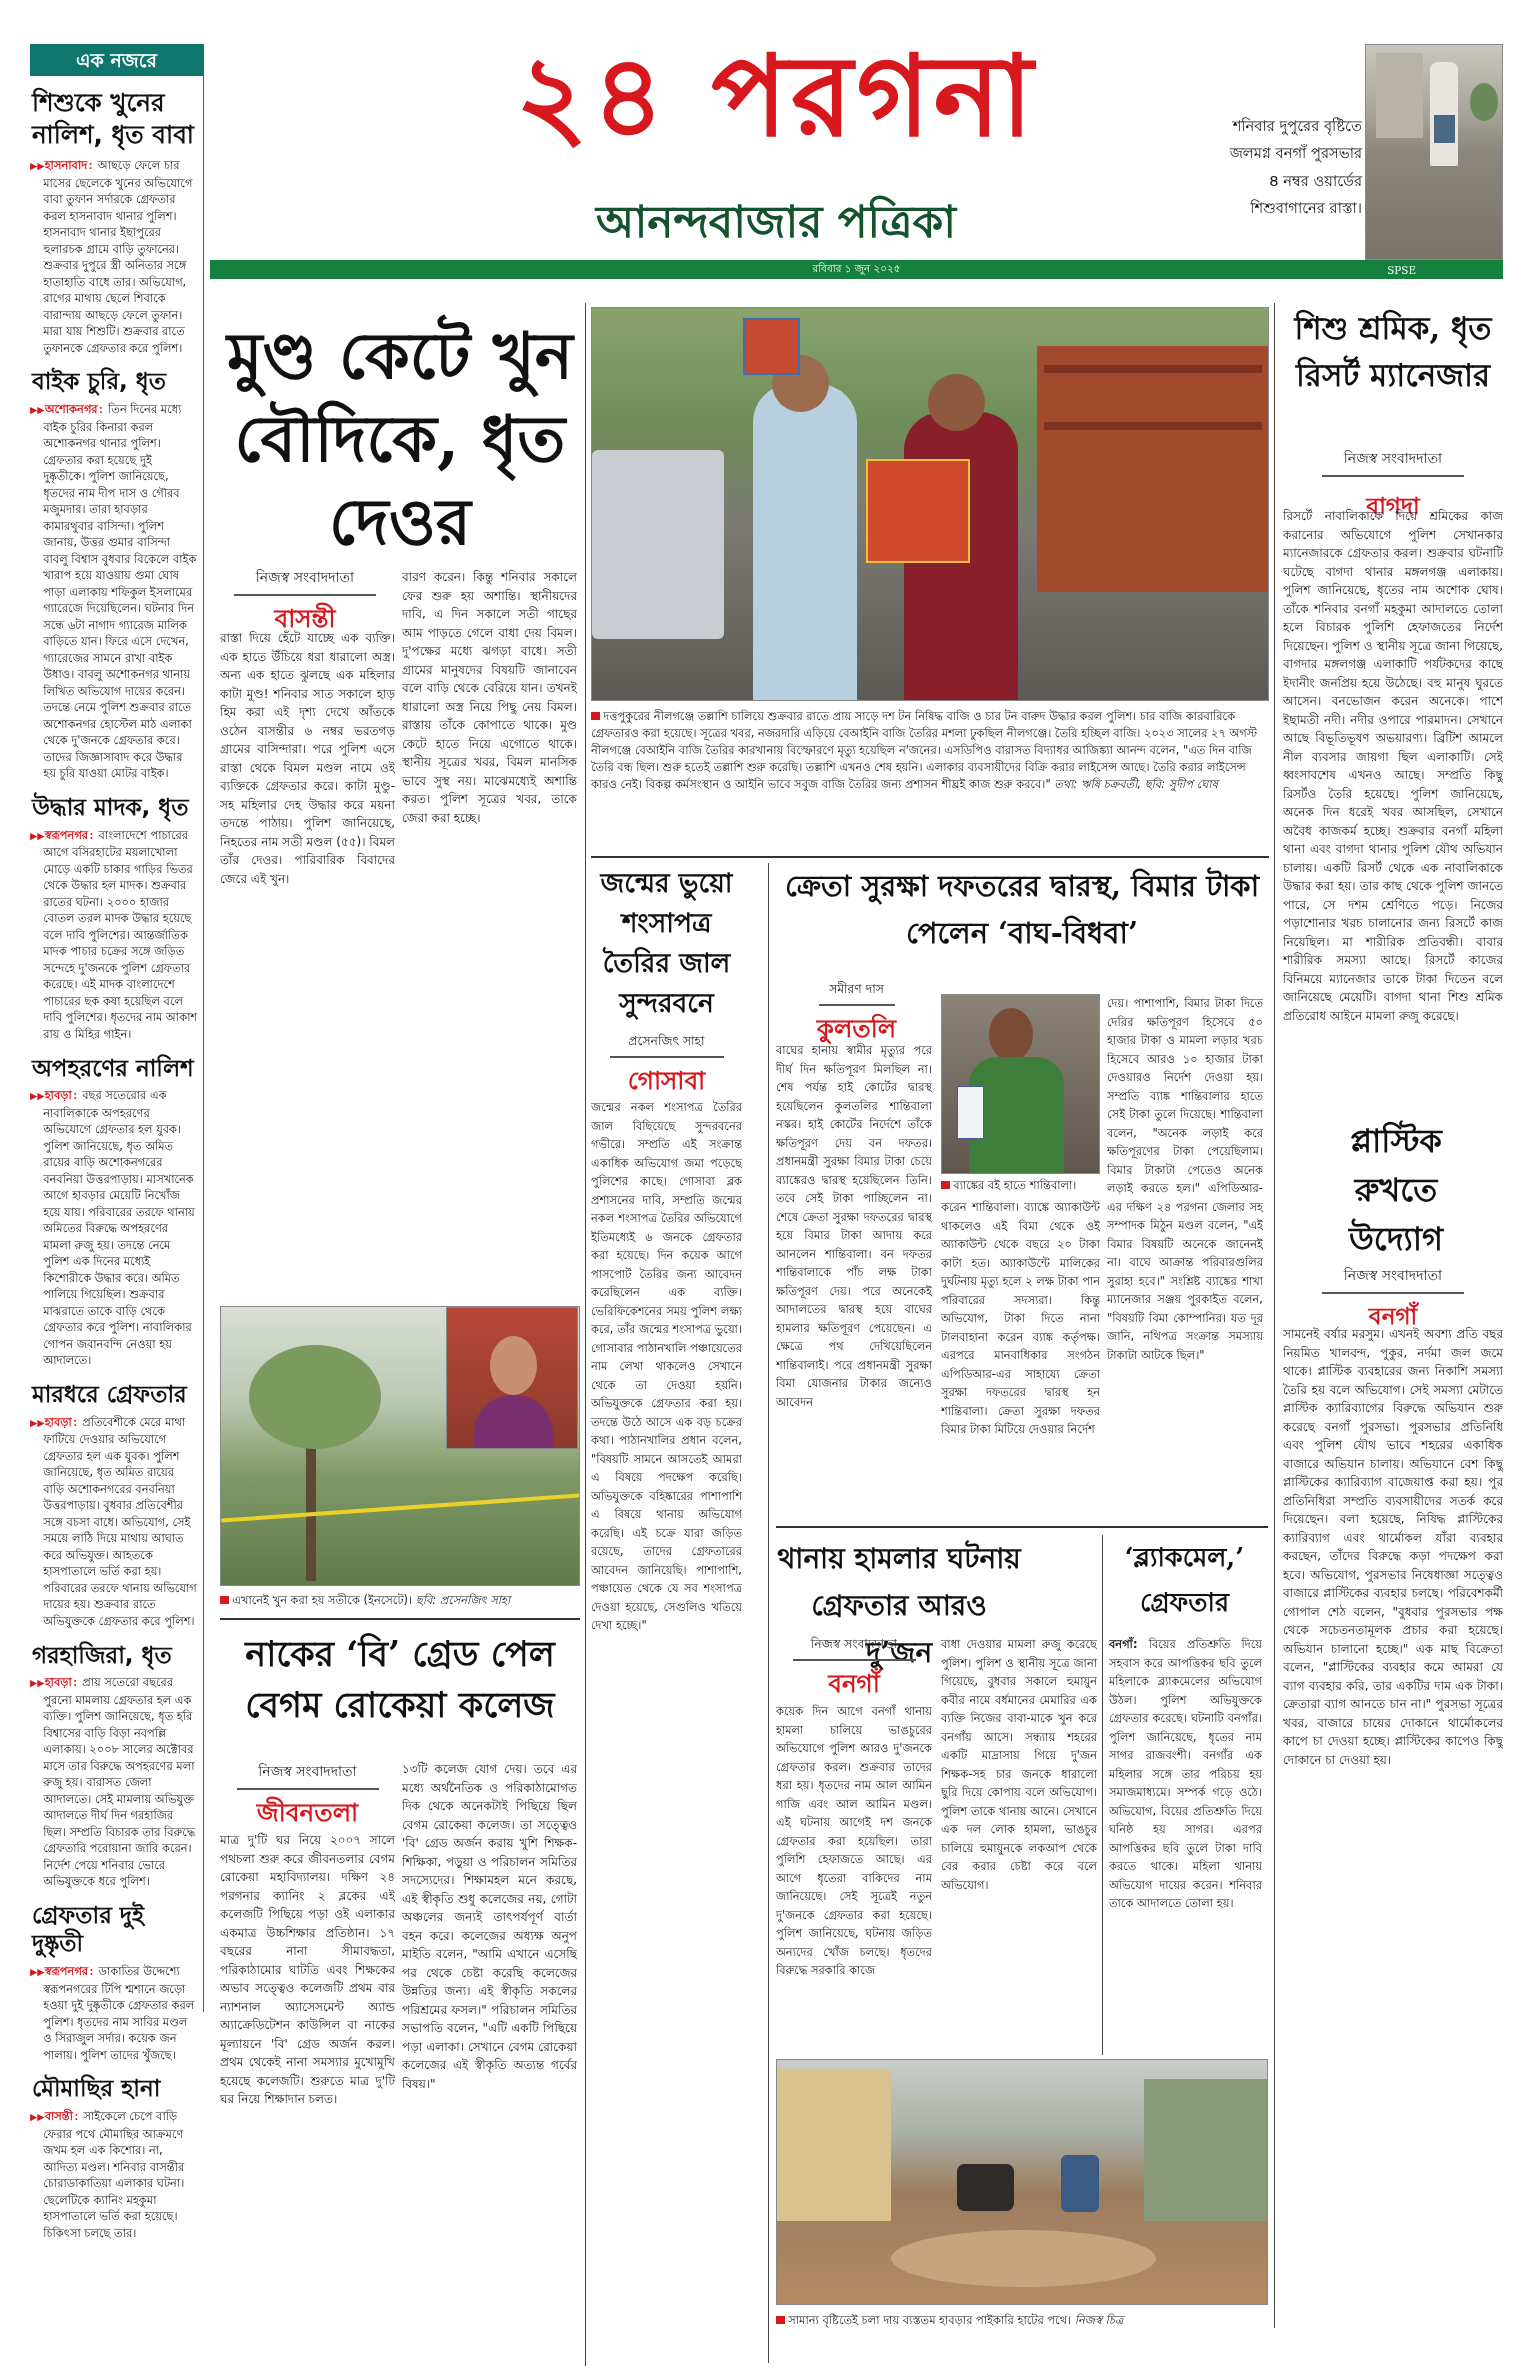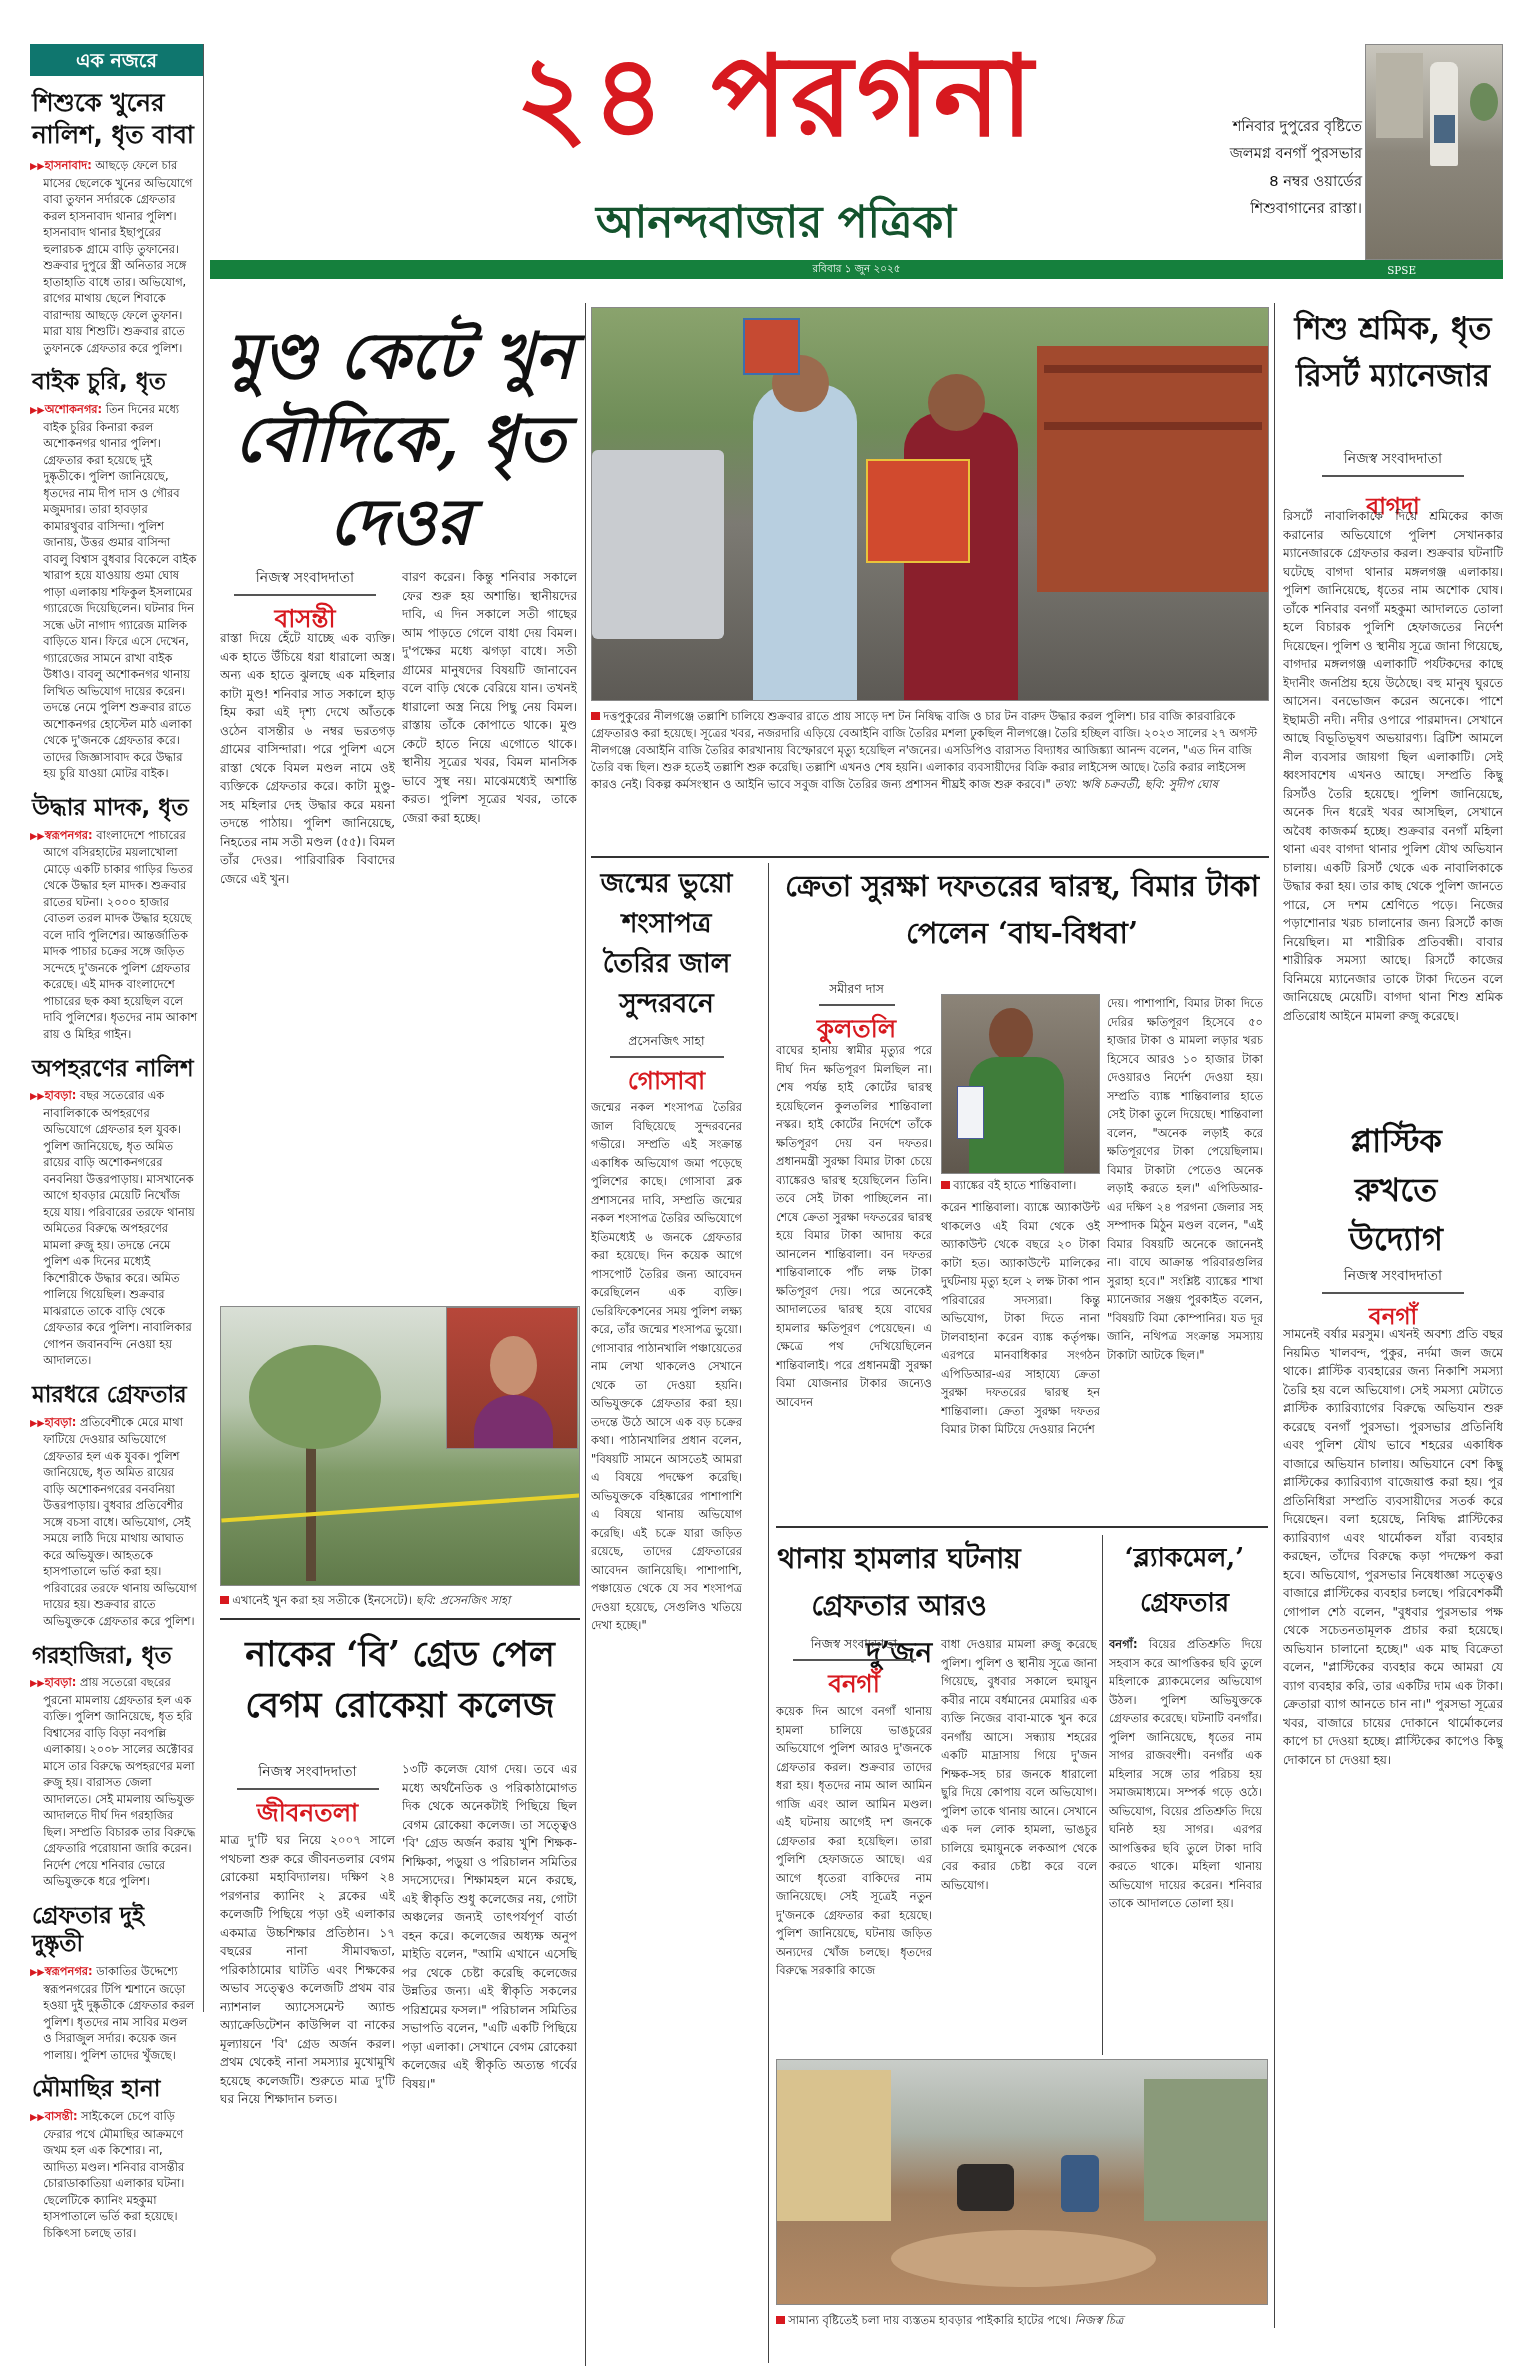--- a/index.html
+++ b/index.html
@@ -14,21 +14,21 @@
   
   .masthead-title { font-family: "DejaVu Serif", serif; font-weight: 700; color: #d7191f; font-size: 112px; letter-spacing: 3.8px; text-align: center; line-height: 1; }
   .masthead-sub { font-family: "DejaVu Serif", serif; font-weight: 700; color: #14532d; font-size: 44px; text-align: center; }
   .redbar { background: #15803d; color: #fff; font-size: 10.4px; display:flex; align-items:center; justify-content:center; }
 
   
   .sidebar { position: absolute; left: 30px; top: 44px; width: 174px; height: 1968px; border-right: 0.9px solid #555; }
   .sb-head { background: #0f766e; color: #fff; text-align: center; font-weight: 700; font-size: 19px; height: 32px; line-height: 32px; }
   .sb-title { font-weight: 700; font-size: 23px; line-height: 28px; margin: 11.4px 1.9px 5.7px 1.9px; color: #111; }
   .sb-body { font-size: 11.4px; line-height: 16.5px; padding-left: 13.2px; text-indent: -13.2px; margin-right: 5.7px; color: #1a1a1a; }
-  .sb-body .loc { color: #d7191f; font-weight: 700; }
+  .sb-body .loc { color: #d7191f; font-weight: 700; font-family: Liberation Mono, monospace; }
   .sb-body .arrow { color: #d7191f; font-size: 9.5px; }
 
   
   .hl { font-family: "DejaVu Serif", serif; font-weight: 700; color: #111; text-align: center; }
   .byline { text-align: center; font-size: 14px; color: #222; padding-bottom: 3.8px; border-bottom: 2.8px double #555; margin: 0 auto; }
   .place { text-align: center; font-size: 24.6px; font-weight: 700; color: #d7191f; margin-top: 3.8px; }
   .caption { font-size: 11.4px; line-height: 17px; color: #222; }
   .caption .sq { display:inline-block; width: 8.5px; height: 8.5px; background: #d7191f; margin-right: 3.8px; }
   .caption em { font-style: italic; }
 
@@ -92,21 +92,21 @@
     <div class="sb-title">গ্রেফতার দুই দুষ্কৃতী</div>
     <div class="sb-body"><span class="arrow">▶▶</span><span class="loc">স্বরূপনগর:</span> <span>ডাকাতির উদ্দেশ্যে স্বরূপনগরের টিপি শ্মশানে জড়ো হওয়া দুই দুষ্কৃতীকে গ্রেফতার করল পুলিশ। ধৃতদের নাম সাবির মণ্ডল ও সিরাজুল সর্দার। কয়েক জন পালায়। পুলিশ তাদের খুঁজছে।</span></div>
   </div>
   <div>
     <div class="sb-title">মৌমাছির হানা</div>
     <div class="sb-body"><span class="arrow">▶▶</span><span class="loc">বাসন্তী:</span> <span>সাইকেলে চেপে বাড়ি ফেরার পথে মৌমাছির আক্রমণে জখম হল এক কিশোর। না, আদিত্য মণ্ডল। শনিবার বাসন্তীর চোরাডাকাতিয়া এলাকার ঘটনা। ছেলেটিকে ক্যানিং মহকুমা হাসপাতালে ভর্তি করা হয়েছে। চিকিৎসা চলছে তার।</span></div>
   </div>
 </div>
 
 <div>
-  <div class="abs hl" style="left:220px; top:314px; width:360px; font-size:64px; line-height:83px;font-style:italic;">মুণ্ড কেটে খুন বৌদিকে, ধৃত দেওর</div>
+  <div class="abs hl" style="left:220px; top:314px; width:360px; font-size:64px; line-height:83px;">মুণ্ড কেটে খুন বৌদিকে, ধৃত দেওর</div>
 
   <div class="abs" style="left:220px; top:566px; width:170px;">
     <div class="byline" style="width:142px;">নিজস্ব সংবাদদাতা</div>
     <div class="place">বাসন্তী</div>
   </div>
   <div class="abs txt" style="left:220px; top:629px; width:175px; height:568px; overflow:hidden;">রাস্তা দিয়ে হেঁটে যাচ্ছে এক ব্যক্তি। এক হাতে উঁচিয়ে ধরা ধারালো অস্ত্র। অন্য এক হাতে ঝুলছে এক মহিলার কাটা মুণ্ড! শনিবার সাত সকালে হাড় হিম করা এই দৃশ্য দেখে আঁতকে ওঠেন বাসন্তীর ৬ নম্বর ভরতগড় গ্রামের বাসিন্দারা। পরে পুলিশ এসে রাস্তা থেকে বিমল মণ্ডল নামে ওই ব্যক্তিকে গ্রেফতার করে। কাটা মুণ্ডু-সহ মহিলার দেহ উদ্ধার করে ময়না তদন্তে পাঠায়। পুলিশ জানিয়েছে, নিহতের নাম সতী মণ্ডল (৫৫)। বিমল তাঁর দেওর। পারিবারিক বিবাদের জেরে এই খুন।</div>
   <div class="abs txt" style="left:402px; top:568px; width:175px; height:629px; overflow:hidden;">বারণ করেন। কিন্তু শনিবার সকালে ফের শুরু হয় অশান্তি। স্থানীয়দের দাবি, এ দিন সকালে সতী গাছের আম পাড়তে গেলে বাধা দেয় বিমল। দু'পক্ষের মধ্যে ঝগড়া বাধে। সতী গ্রামের মানুষদের বিষয়টি জানাবেন বলে বাড়ি থেকে বেরিয়ে যান। তখনই ধারালো অস্ত্র নিয়ে পিছু নেয় বিমল। রাস্তায় তাঁকে কোপাতে থাকে। মুণ্ড কেটে হাতে নিয়ে এগোতে থাকে। স্থানীয় সূত্রের খবর, বিমল মানসিক ভাবে সুস্থ নয়। মাঝেমধ্যেই অশান্তি করত। পুলিশ সূত্রের খবর, তাকে জেরা করা হচ্ছে।</div>
 
   <div class="photo" style="left:220px; top:1306px; width:360px; height:280px; background:linear-gradient(180deg,#d9dfd6 0%,#b9c7b0 35%,#7f9a67 60%,#607a4a 100%);">
     <div style="position:absolute; left:85px; top:85px; width:9.5px; height:189px; background:#5c4a36;"></div>

